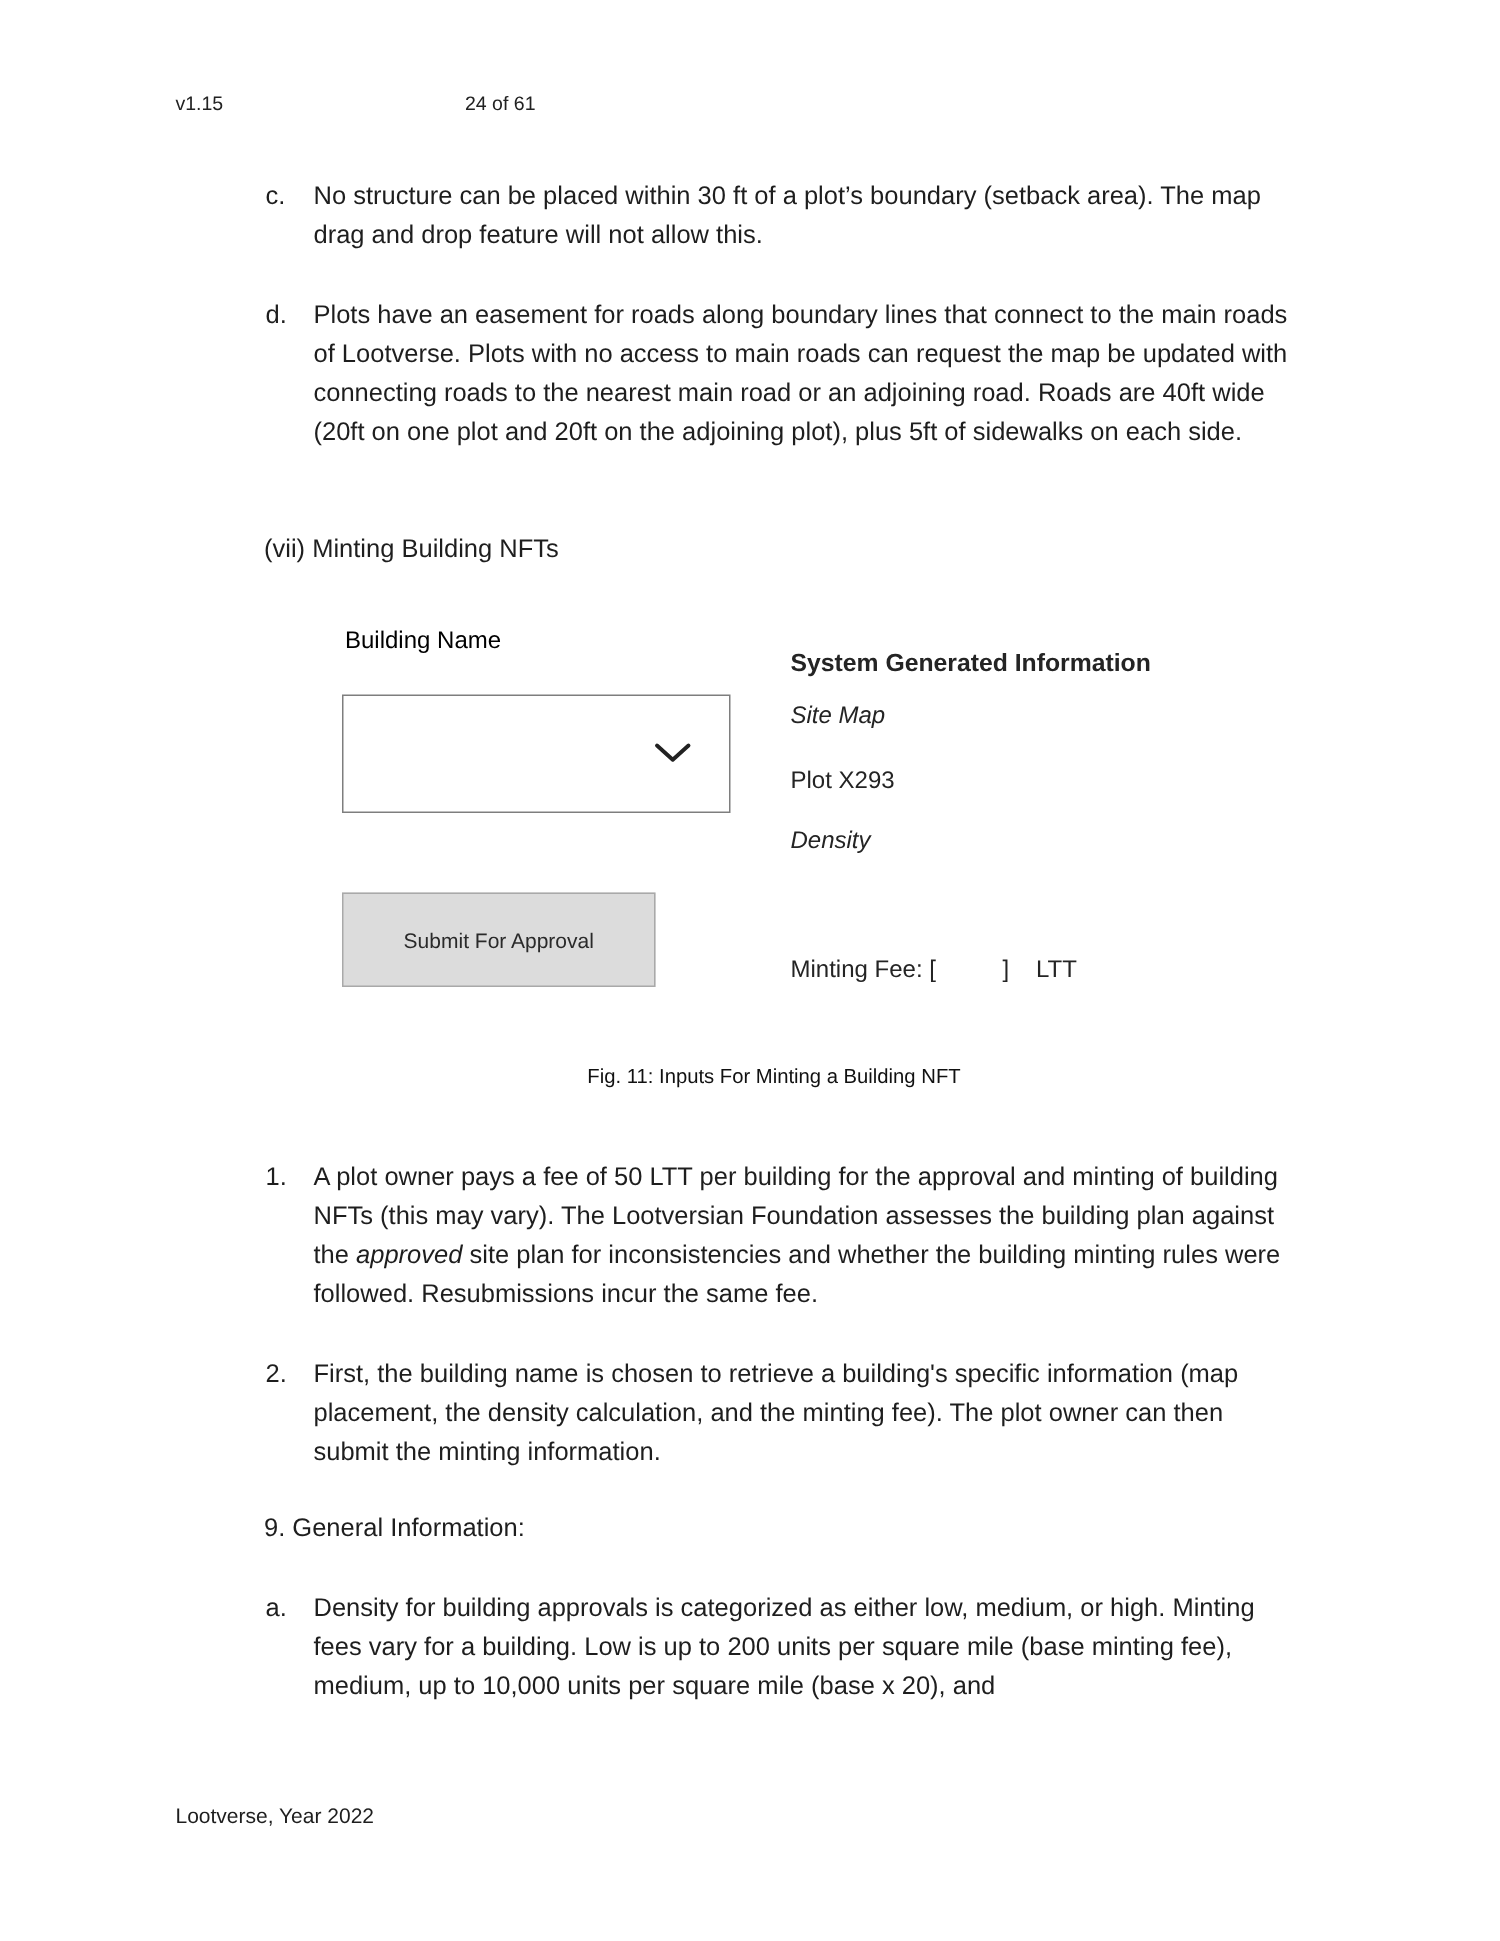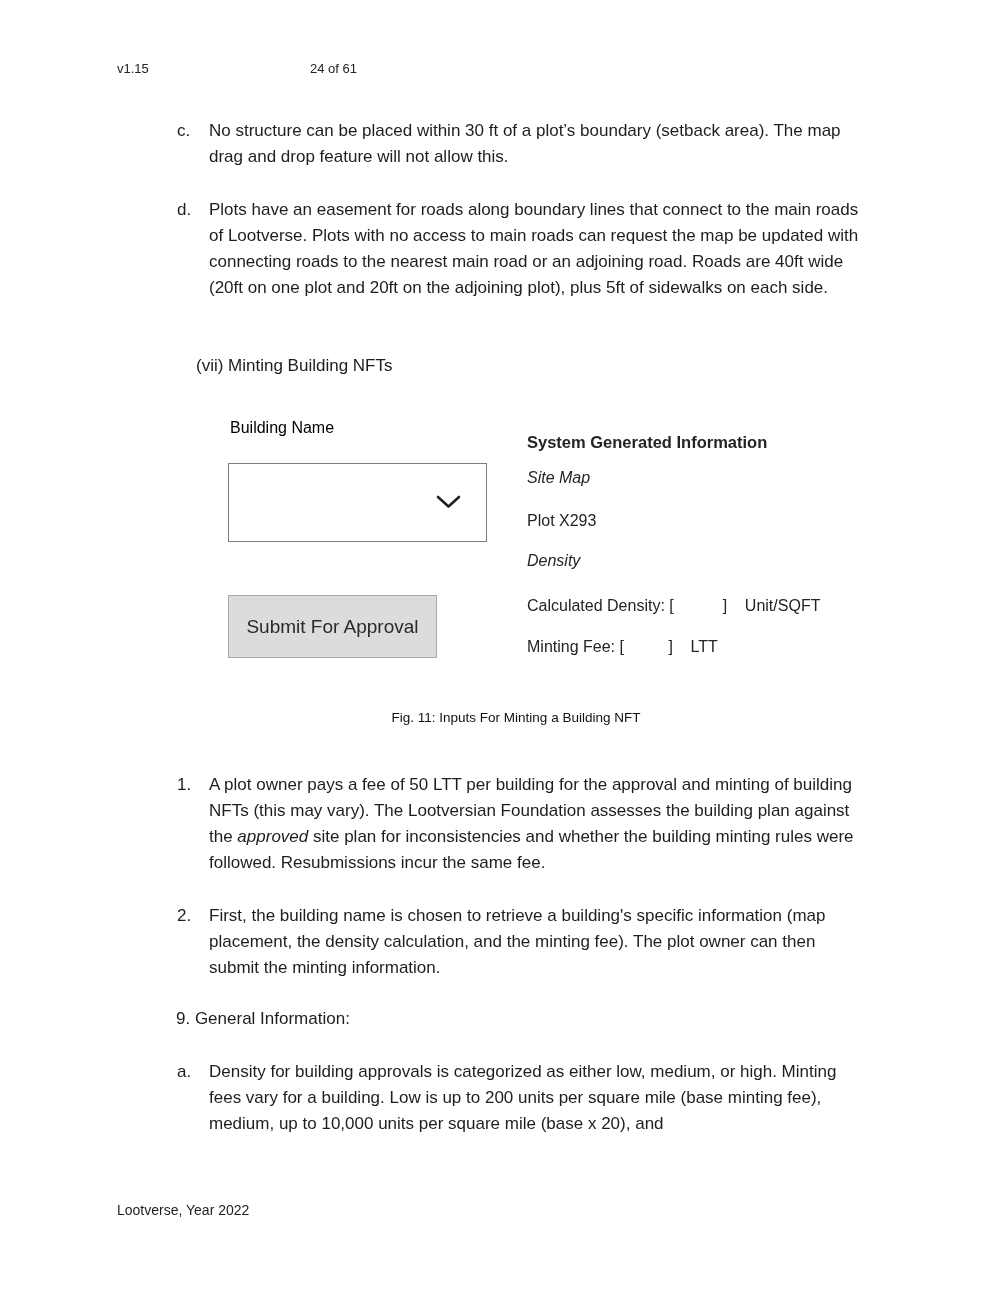--- a/index.html
+++ b/index.html
@@ -12,35 +12,35 @@
   .header .hl{width:120px;text-align:left;}
   .header .hc{flex:1;text-align:center;}
   .header .hr{width:120px;text-align:right;}
   
   .hang{position:absolute;left:117px;display:flex;font-size:17px;line-height:26px;color:#1e1e1e;}
   .hang .marker{flex:0 0 32px;margin-left:60px;}
   .hang .ptxt{width:658px;}
   .sec-c{top:118px;}
   .sec-d{top:197px;}
   .h-line{position:absolute;left:176px;font-size:17px;line-height:26px;color:#1e1e1e;}
-  .h-vii{top:353px;margin-left:20px;}
+  .h-vii{top:353px;}
   .h-3{top:1006px;}
   .sec-1{top:772px;}
   .sec-2{top:903px;}
   .sec-a{top:1059px;}
   .it{font-style:italic;}
   
   .fig-label{position:absolute;left:230px;top:419px;font-size:16px;color:#000000;}
   .fig-select{position:absolute;left:228px;top:463px;width:259px;height:79px;border:1.5px solid #7e7e7e;background:#ffffff;box-sizing:border-box;}
   .fig-chevron{position:absolute;right:25px;top:31px;width:25px;height:14px;}
   .fig-button{
     position:absolute;left:228px;top:595px;width:209px;height:63px;
     background:#dcdcdc;border:1.5px solid #a9a9a9;box-sizing:border-box;
     display:flex;align-items:center;justify-content:center;
-    font-size:19px;color:#2a2a2a;cursor:default;
+    font-size:14px;color:#2a2a2a;cursor:default;
   }
   .sgi{position:absolute;left:527px;font-size:16px;color:#242424;white-space:pre;line-height:20px;}
   .sgi-title{top:432px;font-weight:bold;font-size:16.5px;}
   .sgi-site{top:468px;font-style:italic;}
   .sgi-plot{top:511px;}
   .sgi-density{top:551px;font-style:italic;}
   .sgi-calc{top:596px;}
   .sgi-fee{top:637px;}
   .caption{position:absolute;left:0;top:710px;width:1000px;text-align:center;font-size:13.5px;color:#111;padding-left:32px;box-sizing:border-box;}
   
@@ -78,21 +78,20 @@
   </div>
 
   <div class="fig-button">
     <span>Submit For Approval</span>
   </div>
 
   <div class="sgi sgi-title">System Generated Information</div>
   <div class="sgi sgi-site">Site Map</div>
   <div class="sgi sgi-plot">Plot X293</div>
   <div class="sgi sgi-density">Density</div>
-  <div class="sgi sgi-calc">Calculated Density: [           ]    Unit/SQFT</div>
   <div class="sgi sgi-fee">Minting Fee: [          ]    LTT</div>
 
   <div class="caption">Fig. 11: Inputs For Minting a Building NFT</div>
 
   <div class="hang sec-1">
     <span class="marker">1.</span>
     <span class="ptxt"><span>A plot owner pays a fee of 50 LTT per building for the approval and minting of building NFTs (this may vary). The Lootversian Foundation assesses the building plan against the </span><span class="it">approved</span><span> site plan for inconsistencies and whether the building minting rules were followed. Resubmissions incur the same fee.</span></span>
   </div>
 
   <div class="hang sec-2">

